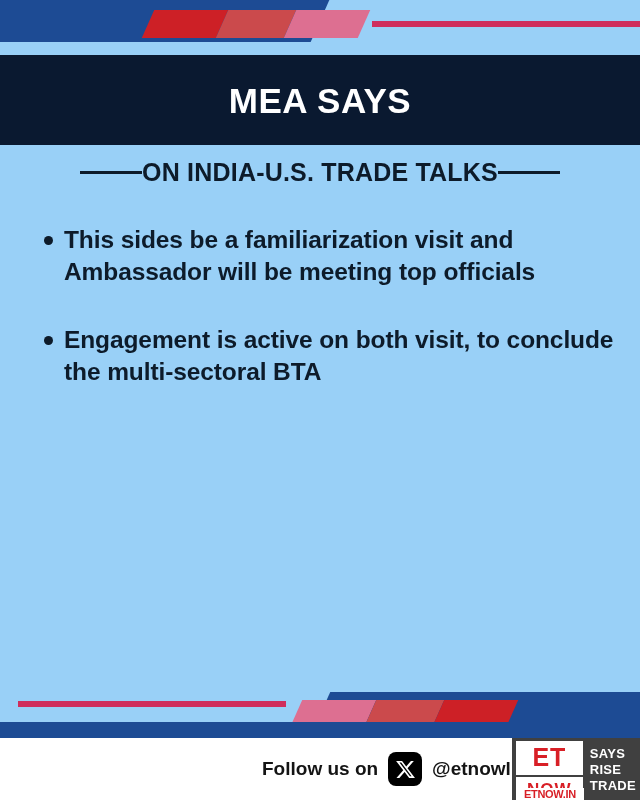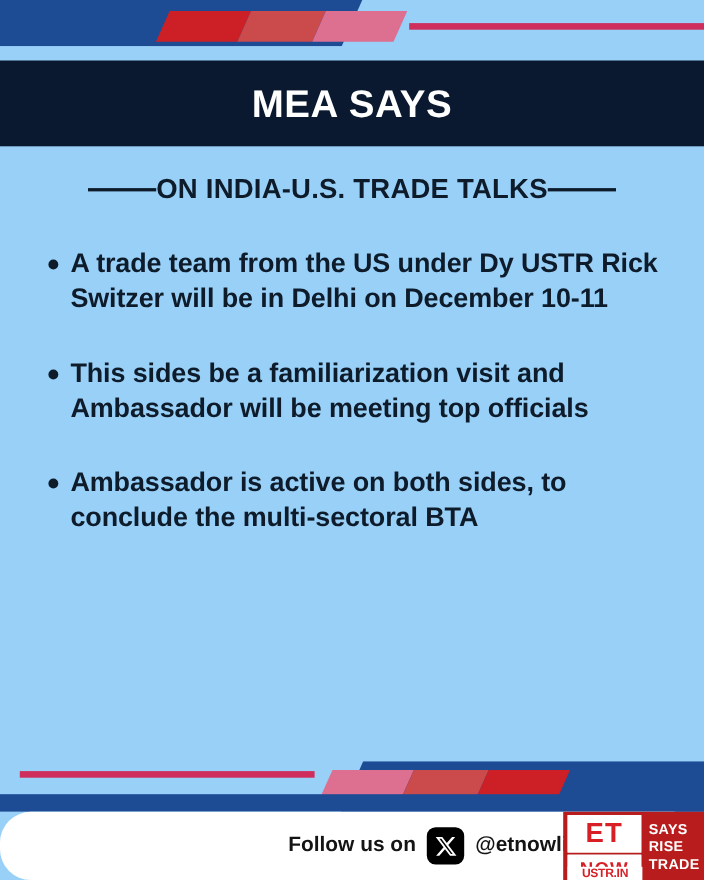--- a/index.html
+++ b/index.html
@@ -49,21 +49,21 @@
     position: absolute;
     left: 372px; top: 21px;
     width: 268px; height: 6px;
     background: #cf2e5d;
   }
 
   
   .header {
     position: absolute;
     left: 0; top: 55px;
-    width: 640px; height: 78px;
+    width: 640px; height: 90px;
     background: #0a1930;
     display: flex;
     align-items: center;
     justify-content: center;
   }
   .header-title {
     color: #ffffff;
     font-size: 35px;
     font-weight: bold;
     letter-spacing: 0.5px;
@@ -164,21 +164,20 @@
   }
 
   
   .footer {
     position: absolute;
     left: 0; top: 738px;
     width: 640px; height: 62px;
     background: #ffffff;
     display: flex;
     align-items: center;
-    border-radius: 28px;
   }
   .footer-follow {
     display: flex;
     align-items: center;
     gap: 10px;
     position: absolute;
     left: 262px;
     top: 50%;
     transform: translateY(-50%);
   }
@@ -196,21 +195,21 @@
     align-items: center;
     justify-content: center;
     flex: 0 0 auto;
   }
 
   
   .etnow-logo {
     position: absolute;
     right: 0; top: 0;
     width: 128px; height: 62px;
-    background: #b91c1c;
+    background: #404040;
     display: flex;
     box-sizing: border-box;
     padding: 3px 4px 0 4px;
   }
   .logo-left {
     width: 68px;
     display: flex;
     flex-direction: column;
     align-items: stretch;
     gap: 2px;
@@ -282,29 +281,25 @@
 
   <div class="subtitle-row">
     <span class="rule"></span>
     <span class="subtitle-text">ON INDIA-U.S. TRADE TALKS</span>
     <span class="rule"></span>
   </div>
 
   <div class="bullets">
     <div class="bullet">
       <span class="bullet-dot"></span>
-      <span class="bullet-text">A trade team from the US under Dy USTR Rick Switzer will be in Delhi on December 10-11</span>
-    </div>
-    <div class="bullet">
-      <span class="bullet-dot"></span>
       <span class="bullet-text">This sides be a familiarization visit and Ambassador will be meeting top officials</span>
     </div>
     <div class="bullet">
       <span class="bullet-dot"></span>
-      <span class="bullet-text">Ambassador is active on both sides, to conclude the multi-sectoral BTA</span>
+      <span class="bullet-text">Engagement is active on both visit, to conclude the multi-sectoral BTA</span>
     </div>
   </div>
 
   <div class="bottombar">
     <div class="bottombar-navy"></div>
     <div class="bot-seg bseg-pink"></div>
     <div class="bot-seg bseg-midred"></div>
     <div class="bot-seg bseg-red"></div>
     <div class="bottombar-line"></div>
     <div class="bottombar-strip"></div>
@@ -320,21 +315,21 @@
         </svg>
       </span>
       <span class="follow-handle">@etnowlive</span>
     </div>
 
     <div class="etnow-logo">
       <div class="logo-left">
         <div class="logo-et">ET</div>
         <div class="logo-now">NOW</div>
       </div>
-      <div class="logo-url">USTR.IN</div>
+      <div class="logo-url">ETNOW.IN</div>
       <div class="logo-right">
         <span class="logo-tag">SAYS</span>
         <span class="logo-tag">RISE</span>
         <span class="logo-tag">TRADE</span>
       </div>
     </div>
 
   </div>
 
 </div>

